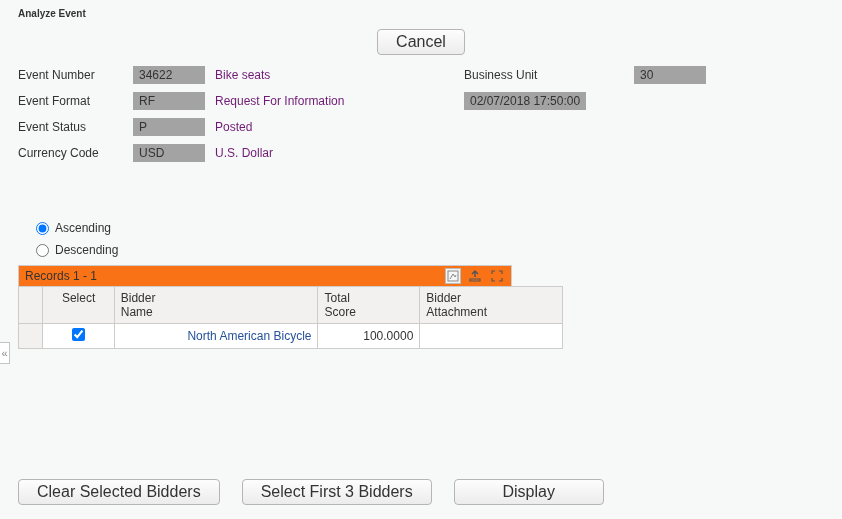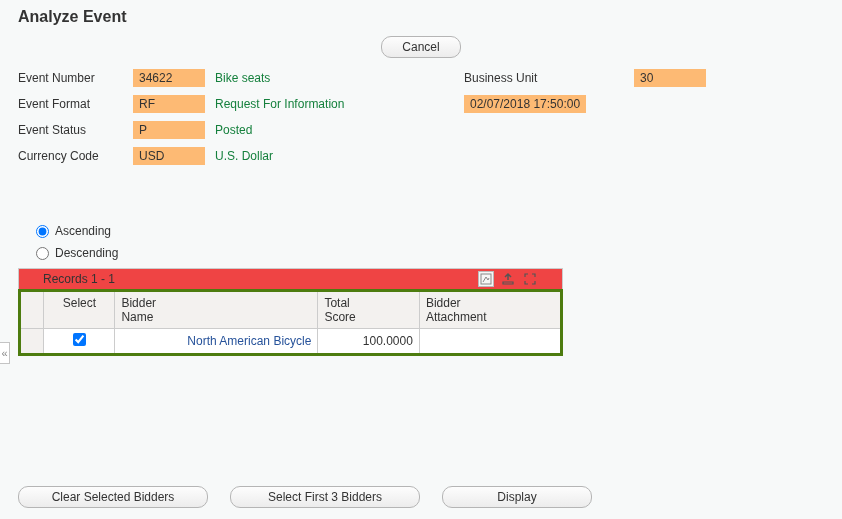--- a/index.html
+++ b/index.html
@@ -9,35 +9,35 @@
     font-family: Arial, Helvetica, sans-serif;
     font-size: 12px;
     color: #333;
     background: #f7f9f9;
     width: 842px;
   }
   .page {
     padding: 6px 18px 14px 18px;
   }
   .page-title {
-    font-size: 16px;
+    font-size: 10px;
     font-weight: bold;
     color: #333;
     margin: 2px 0 10px 0;
   }
   .top-button-row {
     text-align: center;
     margin-bottom: 10px;
   }
   .btn {
     background: linear-gradient(#fdfdfd, #ececec);
     border: 1px solid #b5b5b5;
-    border-radius: 10px;
+    border-radius: 4px;
     padding: 3px 18px;
-    font-size: 12px;
+    font-size: 16px;
     color: #333;
     cursor: pointer;
     min-width: 100px;
   }
   .btn-small { min-width: 80px; }
   .btn-wide { min-width: 190px; }
   .fields-row {
     display: flex;
     gap: 16px;
     margin-bottom: 2px;
@@ -51,29 +51,29 @@
     display: flex;
     align-items: center;
     margin-bottom: 6px;
     min-height: 20px;
   }
   .label {
     width: 115px;
     color: #333;
   }
   .value-box {
-    background: #fdba74;
+    background: #a3a3a3;
     padding: 2px 6px;
     min-width: 72px;
     text-align: left;
     color: #333;
     margin-right: 10px;
   }
   .value-box-wide { min-width: 120px; }
-  .field-text { color: #15803d; }
+  .field-text { color: #701a75; }
   .spacer-gap { height: 50px; }
   .sort-row {
     display: flex;
     align-items: center;
     gap: 14px;
     margin-top: 6px;
   }
   select.sort-select {
     font-size: 12px;
     padding: 2px 4px;
@@ -92,44 +92,44 @@
     font-size: 12px;
   }
   .sort-button-row { margin-top: 4px; margin-bottom: 10px; }
 
   .records-bar {
     display: flex;
     align-items: center;
     justify-content: space-between;
     border: 1px solid #ccc;
     border-bottom: none;
-    background: #ef4444;
-    padding: 2px 24px;
-    width: 545px;
+    background: #f97316;
+    padding: 2px 6px;
+    width: 494px;
   }
   .records-icons {
     display: flex;
     gap: 6px;
     align-items: center;
   }
   .icon-box {
     width: 16px; height: 16px;
     display: inline-flex; align-items: center; justify-content: center;
     color: #555;
     border: 1px solid #bbb;
     background: #f6f6f6;
     font-size: 10px;
   }
   .icon-box.noborder{ border:none; background:transparent; }
 
   table.grid {
     border-collapse: collapse;
     width: 545px;
     background: #fff;
-    border: 3px solid #4d7c0f;
+    border: 1px solid #4d7c0f;
   }
   table.grid th {
     background: #f3f1ef;
     border: 1px solid #ccc;
     text-align: left;
     padding: 4px 6px;
     font-weight: normal;
     color: #333;
     vertical-align: top;
   }

